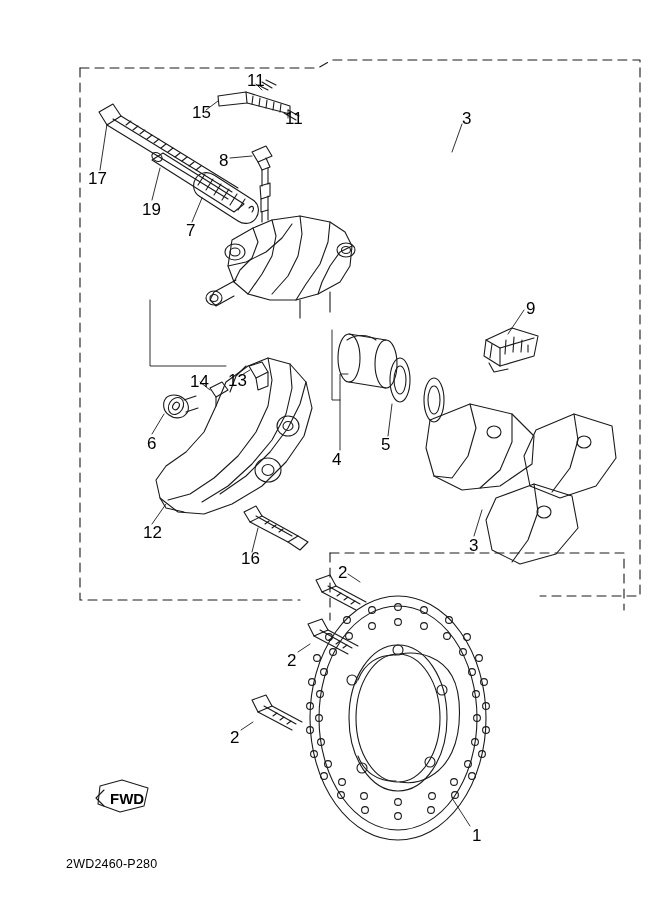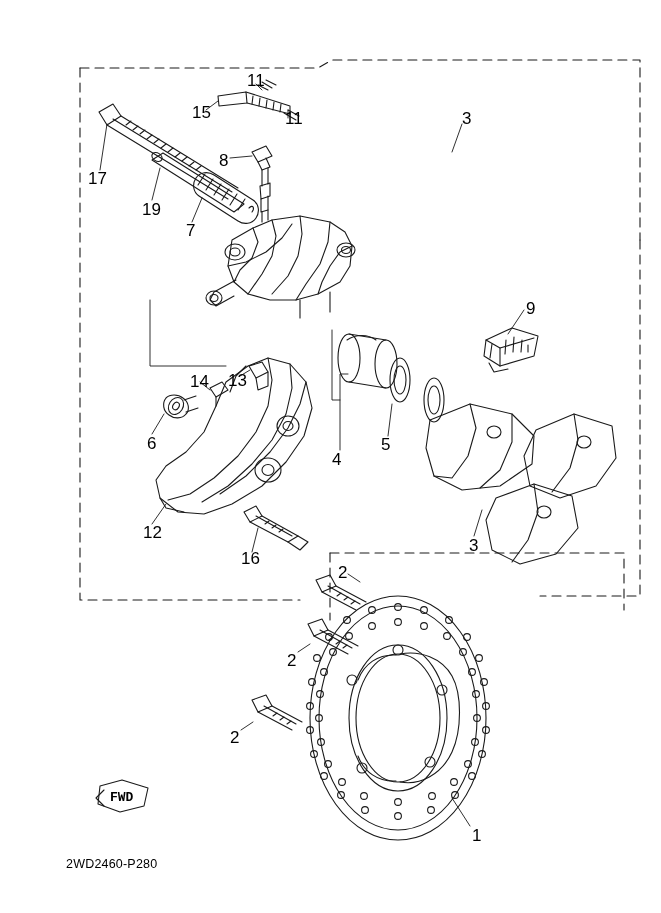--- a/index.html
+++ b/index.html
@@ -36,22 +36,22 @@
     position: absolute;
     font-family: "Liberation Sans", sans-serif;
     font-size: 12.5px;
     letter-spacing: 0.2px;
     color: #000000;
     white-space: nowrap;
     margin-top: 33px;
   }
   .fwd-label {
     position: absolute;
-    font-family: Liberation Mono, monospace;
-    font-size: 13px;
+    font-family: Liberation Sans, sans-serif;
+    font-size: 15px;
     font-weight: bold;
     color: #000000;
     white-space: nowrap;
   }
 </style>
 </head>
 <body>
 
 <div id="page">
 

